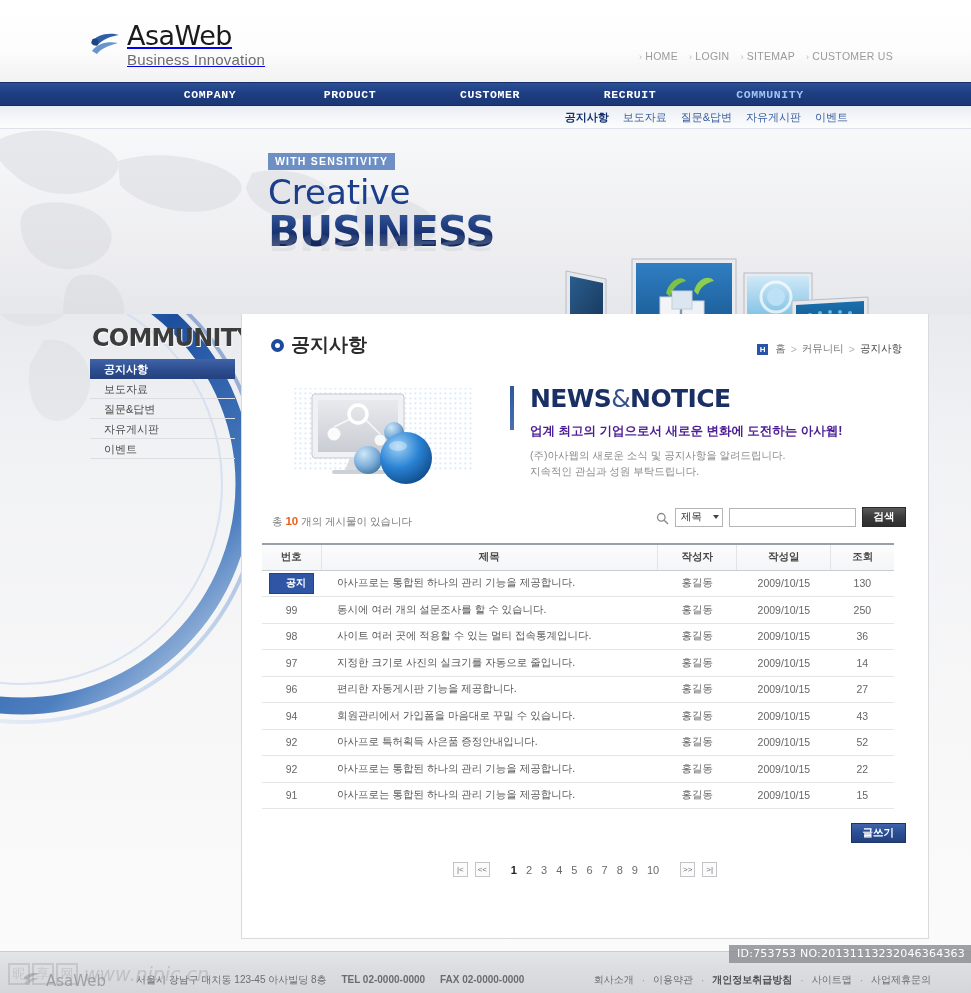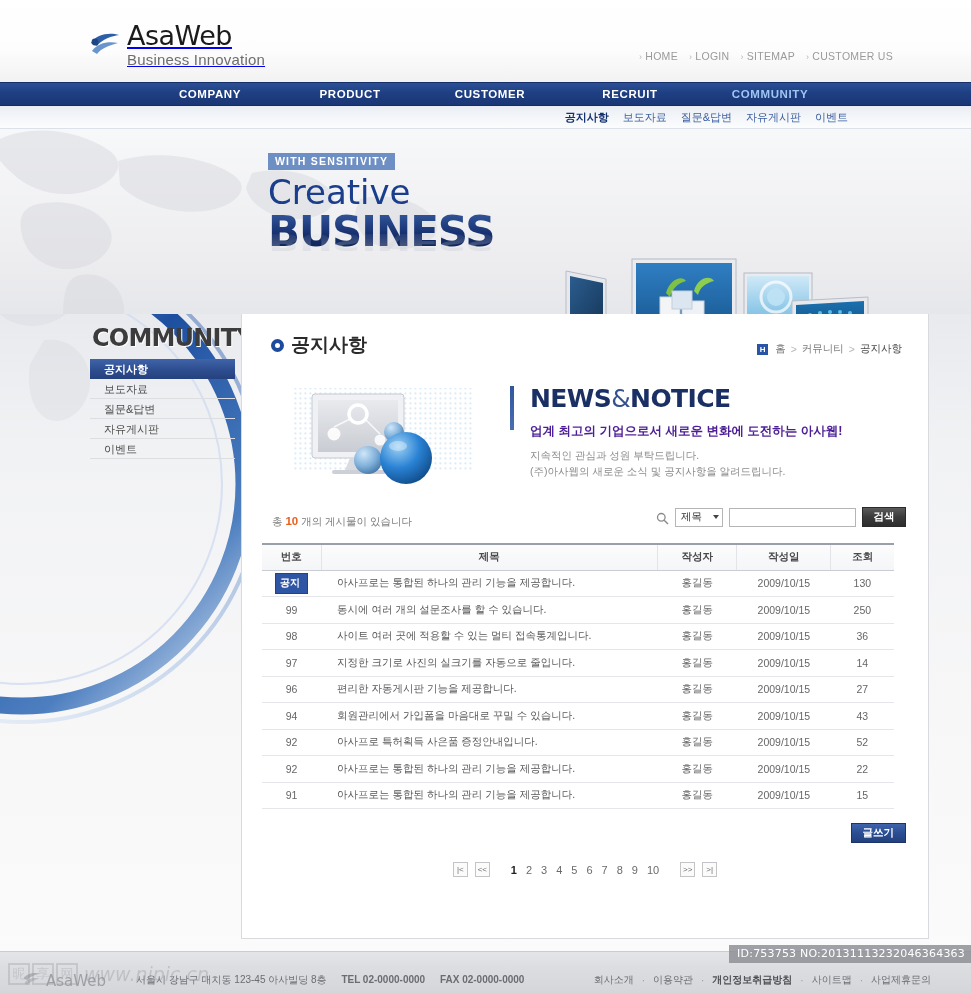--- a/index.html
+++ b/index.html
@@ -40,20 +40,21 @@
   .utilnav a { color: #9a9a9a; text-decoration: none; }
   .utilnav .arrow { color: #b9b9b9; margin-right: 3px; font-size: 9px; }
 
   
   .gnb {
     height: 24px;
     background: linear-gradient(to bottom, #2b4f96 0%, #1f3f83 45%, #1a3674 100%);
     border-top: 1px solid #17306a;
     border-bottom: 1px solid #152c61;
     position: relative;
+    font-family: Liberation Mono, monospace;
   }
   .gnb-inner {
     display: flex; height: 100%; align-items: center;
     padding-left: 140px;
   }
   .gnb-item {
     color: #ffffff; font-size: 11.5px; font-weight: bold;
     letter-spacing: 0.6px; text-decoration: none;
     width: 140px; text-align: center;
   }
@@ -221,21 +222,21 @@
   table.board th + th { border-left: 1px solid #e2e4e8; }
   table.board td {
     font-size: 10.5px; color: #666666; height: 26.5px;
     border-bottom: 1px solid #e4e6ea; text-align: center;
   }
   table.board td.subject { text-align: left; padding-left: 16px; color: #595959; }
   .c-no { width: 58px; } .c-sub { width: 330px; }
   .c-wr { width: 78px; } .c-dt { width: 92px; } .c-hit { width: 62px; }
   .notice-badge {
     display: inline-block; background: #2e56a4; color: #ffffff;
-    font-size: 10px; font-weight: bold; padding: 2px 7px 3px 4px;
+    font-size: 10px; font-weight: bold; padding: 2px 7px 3px 16px;
     border: 1px solid #24447f;
   }
 
   
   .write-row { position: relative; height: 34px; margin: 8px 20px 0 20px; }
   .btn-write {
     position: absolute; right: 2px; top: 6px;
     height: 20px; padding: 0 11px;
     background: linear-gradient(to bottom, #3e64ab 0%, #2b4e93 50%, #22407d 100%);
     border: 1px solid #1c3468; color: #ffffff; font-size: 10.5px; font-weight: bold;
@@ -540,22 +541,22 @@
         <circle cx="112" cy="76" r="26" fill="url(#sphA)"></circle>
         <ellipse cx="104" cy="64" rx="9" ry="5" fill="#ffffff" opacity=".35"></ellipse>
       </svg>
       <div class="news-bar"></div>
       <div class="news-h">
         <div class="news-title">
           <span>NEWS</span><span class="amp">&amp;</span><span>NOTICE</span>
         </div>
         <div class="news-sub">업계 최고의 기업으로서 새로운 변화에 도전하는 아사웹!</div>
         <div class="news-desc">
+          <div>(주)아사웹의 새로운 소식 및 공지사항을 알려드립니다.</div>
           <div>지속적인 관심과 성원 부탁드립니다.</div>
-          <div>(주)아사웹의 새로운 소식 및 공지사항을 알려드립니다.</div>
         </div>
       </div>
     </div>
 
     <div class="list-top">
       <div class="total">
         <span>총</span>
         <b>10</b>
         <span>개의 게시물이 있습니다</span>
       </div>

